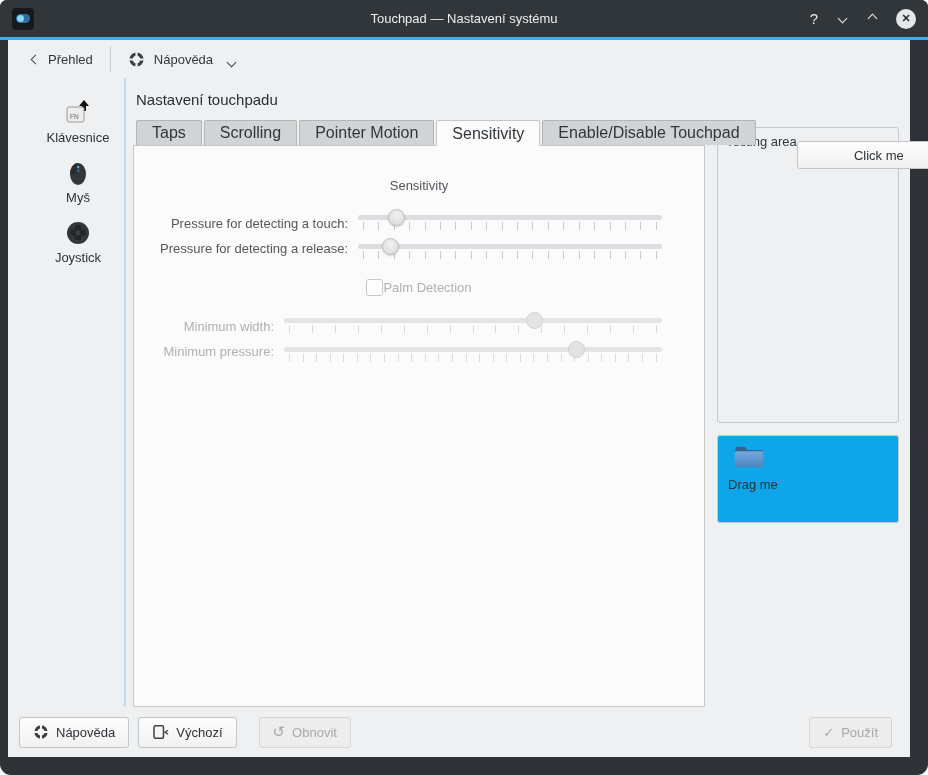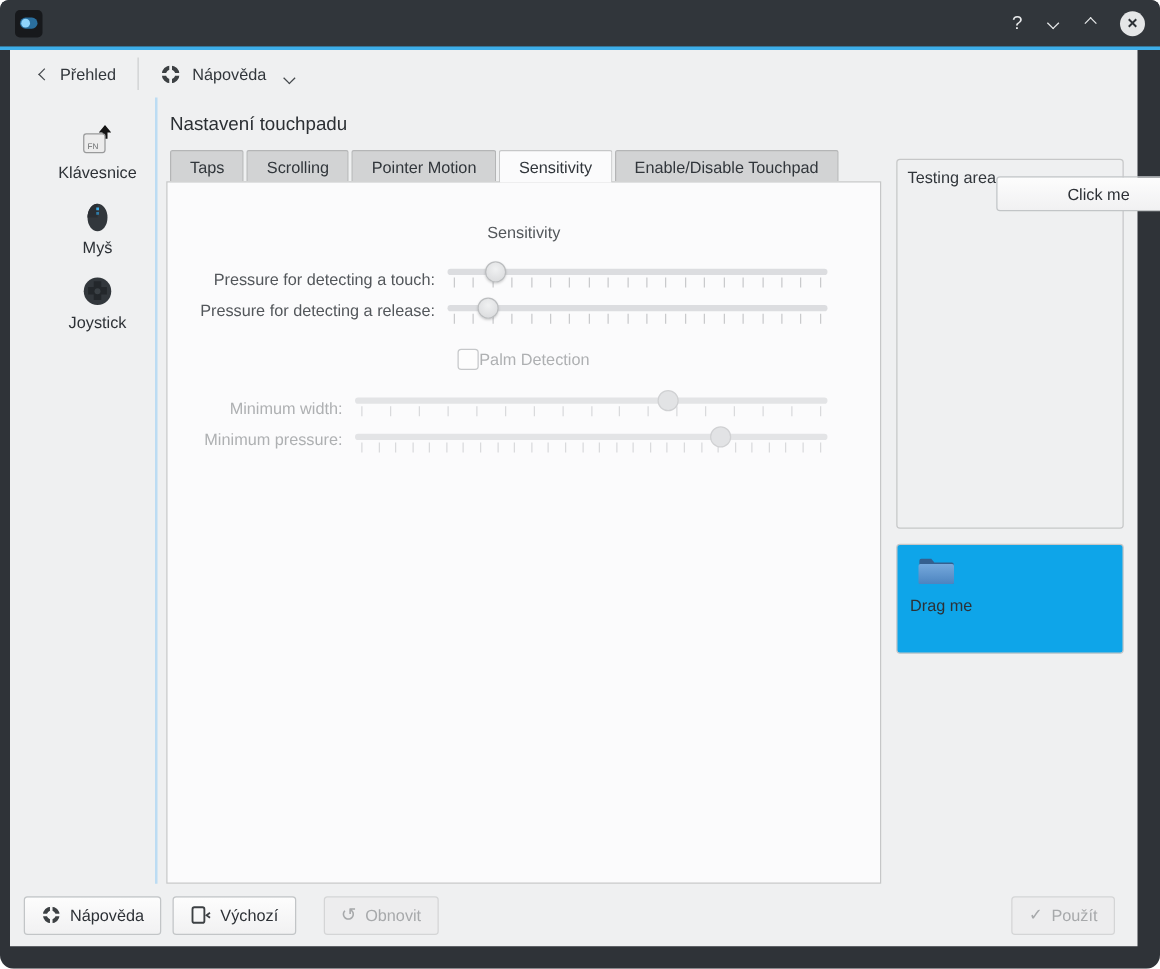--- a/index.html
+++ b/index.html
@@ -51,21 +51,21 @@
   .banner-x{margin-left:auto;width:14px;height:14px;position:relative;cursor:pointer;}
   .banner-x::before,.banner-x::after{content:"";position:absolute;left:6.5px;top:0;width:1.5px;height:14px;background:#d5736e;}
   .banner-x::before{transform:rotate(45deg);}
   .banner-x::after{transform:rotate(-45deg);}
 
   .row{flex:1;display:flex;margin-top:12px;min-height:0;}
 
   
   .tabcol{flex:1;min-width:0;display:flex;flex-direction:column;}
   .tabs{flex:none;display:flex;align-items:flex-start;height:25px;padding-left:3px;position:relative;z-index:1;}
-  .tab{height:25px;padding:0 15px;display:flex;align-items:center;font-size:13px;color:#31363b;background:#d2d3d4;border:1px solid #b4b5b6;border-bottom:none;margin-right:2px;border-radius:2px 2px 0 0;cursor:pointer;white-space:nowrap;}
+  .tab{height:25px;padding:0 15px;display:flex;align-items:center;font-size:16px;color:#31363b;background:#d2d3d4;border:1px solid #b4b5b6;border-bottom:none;margin-right:2px;border-radius:2px 2px 0 0;cursor:pointer;white-space:nowrap;}
   .tab.active{height:26px;margin-bottom:-1px;background:#fbfbfc;border-color:#c6c7c8;z-index:2;}
   .panel{flex:1;background:#fbfbfc;border:1px solid #c6c7c8;min-height:0;}
 
   .glabel{margin-top:32px;text-align:center;font-size:13px;color:#53575b;}
 
   .srow{display:flex;align-items:center;height:24px;padding-right:42px;margin-top:5px;}
   .srow.first{margin-top:14px;align-items:flex-end;}
   .slbl{flex:none;text-align:right;padding-right:10px;font-size:13px;color:#53575b;}
   .srow.en .slbl{width:224px;}
   .srow.dis .slbl{width:150px;color:#aeb0b2;}
@@ -116,20 +116,21 @@
 </style>
 </head>
 <body>
 
 <div class="window">
 
   <div class="titlebar">
     <div class="app-icon">
         <div class="pill"></div>
       </div>
+    <div class="win-title">Touchpad — Nastavení systému</div>
     <div class="tb-btns">
       <span class="tb-help">?</span>
       <span class="sarrow">
           <i class="chev down white"></i>
         </span>
       <span class="sarrow">
           <i class="chev up white"></i>
         </span>
       <span class="tb-close">✕</span>
     </div>

